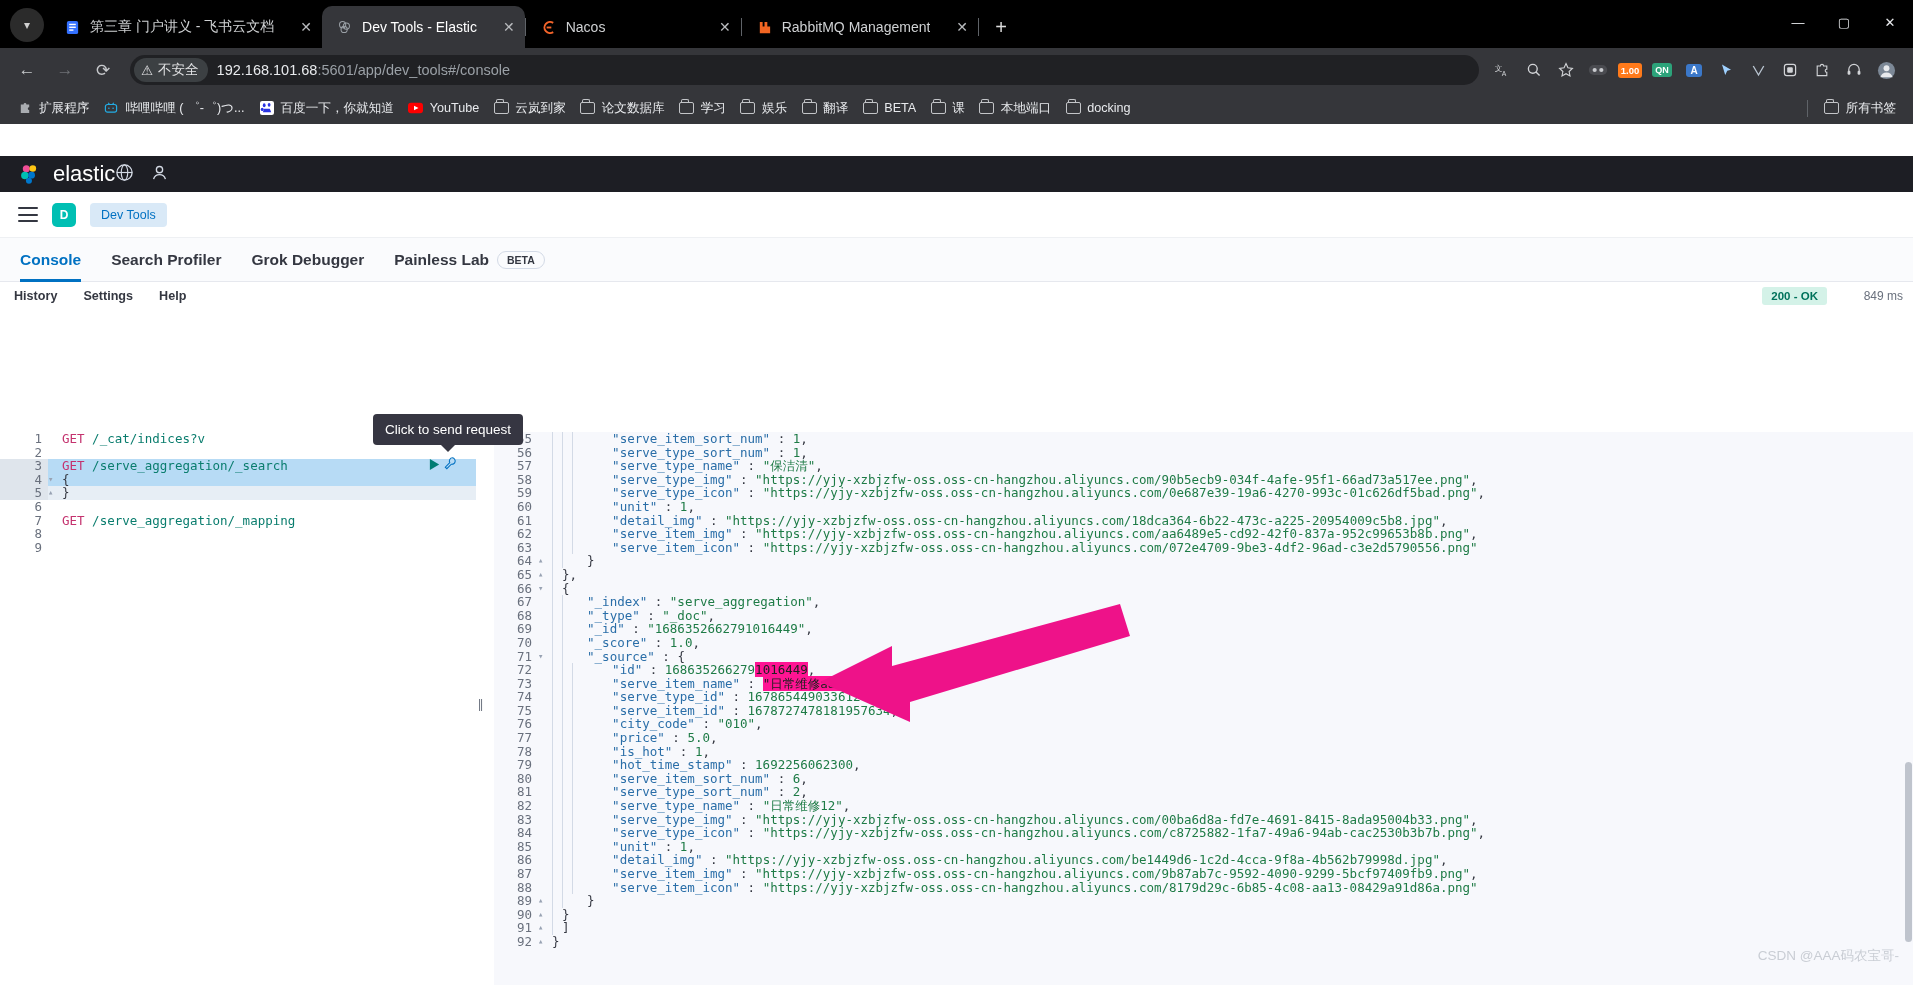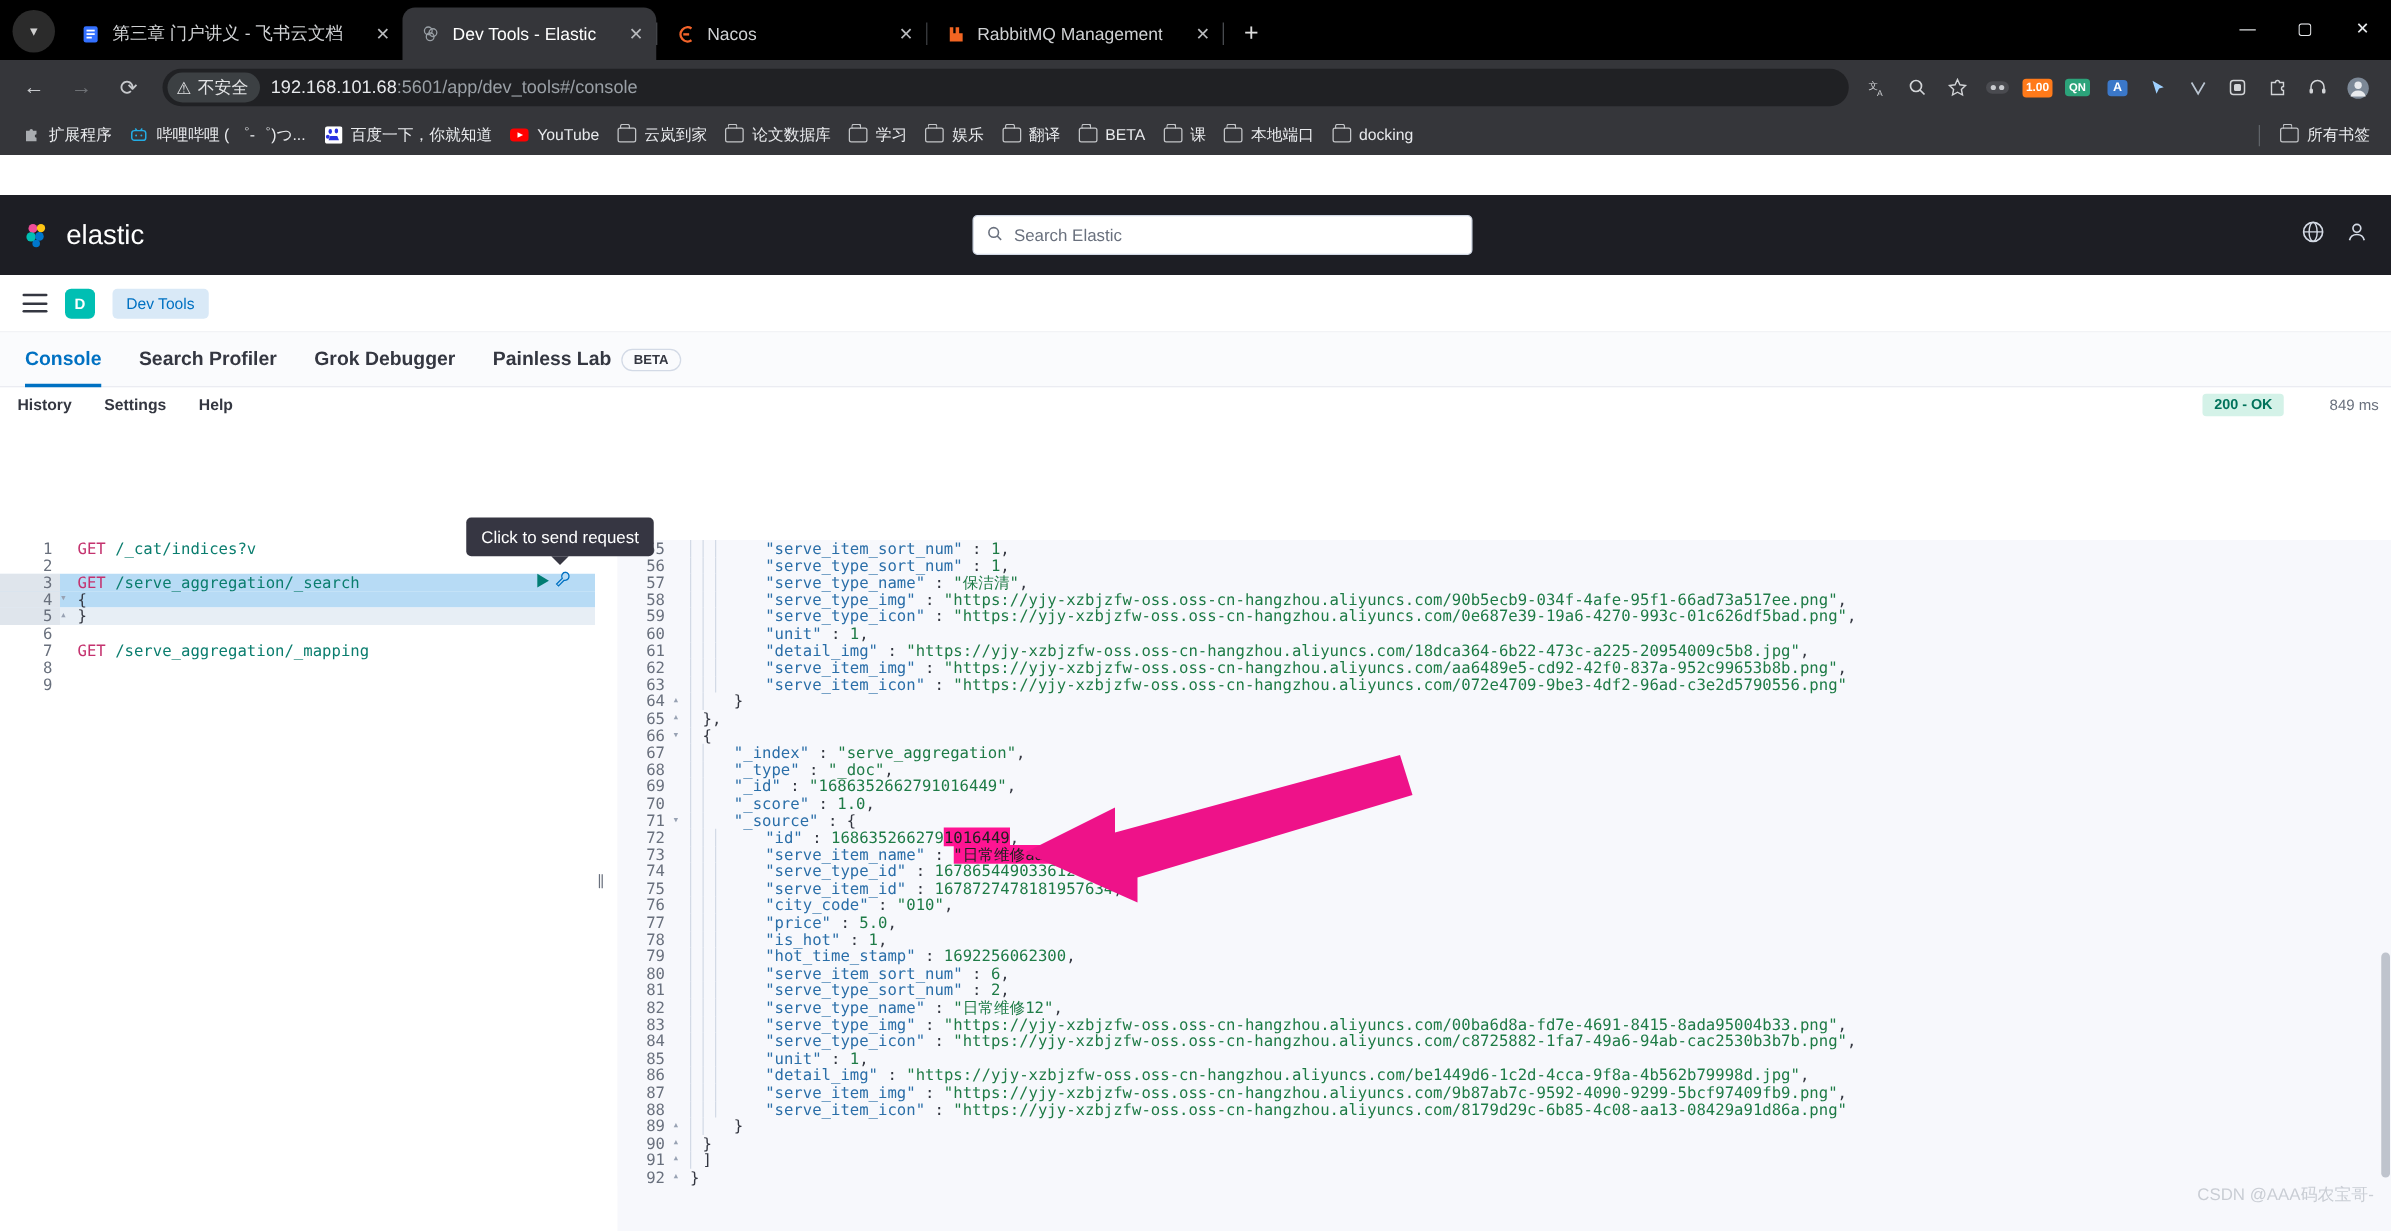--- a/index.html
+++ b/index.html
@@ -42,21 +42,21 @@
   .bookmarks { height:32px; background:#35363a; display:flex; align-items:center; padding:0 10px; color:#e8eaed; font-size:12.6px; }
   .bm { display:flex; align-items:center; gap:6px; padding:3px 7px; border-radius:4px; white-space:nowrap; flex:none; }
   .bm .bmi { width:16px; height:16px; flex:none; display:flex; align-items:center; justify-content:center; font-size:12px; }
   .bm-sep { width:1px; height:17px; background:#5f6368; margin:0 9px; flex:none; }
   .folder { display:inline-block; width:15px; height:12px; border:1.6px solid #c3c5c8; border-radius:2px; position:relative; }
   .folder::before { content:""; position:absolute; left:1px; top:-4px; width:6px; height:3px; border:1.6px solid #c3c5c8;
       border-bottom:none; border-radius:2px 2px 0 0; }
 
   
   .page { position:absolute; left:0; top:156px; width:1913px; height:829px; background:#fff; overflow:hidden; }
-  .kb-header { height:64px; background:#1d1e24; display:flex; align-items:center; padding:0 18px; }
+  .kb-header { height:36px; background:#1d1e24; display:flex; align-items:center; padding:0 18px; }
   .kb-logo { display:flex; align-items:center; gap:10px; color:#fff; font-size:22px; }
   .kb-search { width:400px; height:32px; margin:0 auto; background:#fff; border:1px solid #d3dae6; border-radius:4px;
       display:flex; align-items:center; gap:8px; padding:0 10px; color:#69707d; font-size:13.5px; }
   .kb-header-right { display:flex; gap:16px; color:#d4dae5; font-size:16px; }
 
   .kb-breadcrumbs { height:46px; background:#fff; border-bottom:1px solid #eef0f3; display:flex; align-items:center; gap:14px; padding:0 18px; }
   .hamburger { width:20px; height:15px; display:flex; flex-direction:column; justify-content:space-between; }
   .hamburger span { height:2px; background:#343741; border-radius:2px; }
   .crumb-badge { width:24px; height:24px; border-radius:5px; background:#00bfb3; color:#fff; font-size:12px; font-weight:bold;
       display:flex; align-items:center; justify-content:center; }
@@ -378,29 +378,20 @@
     <div class="kb-header">
       <div class="kb-logo">
         <svg width="25" height="25" viewBox="0 0 24 24">
           <circle cx="8" cy="6.5" r="3.4" fill="#f04e98"></circle>
           <circle cx="14.2" cy="6.2" r="3.2" fill="#fec514"></circle>
           <circle cx="6.6" cy="13" r="3.6" fill="#00bfb3"></circle>
           <circle cx="13" cy="12.6" r="3.3" fill="#0077cc"></circle>
           <circle cx="10.5" cy="18" r="2.9" fill="#0077cc"></circle>
         </svg>
         <span>elastic</span>
-      </div>
-      <div class="kb-search">
-        <span>
-          <svg width="14" height="14" viewBox="0 0 20 20">
-              <circle cx="8.5" cy="8.5" r="5.5" fill="none" stroke="#69707d" stroke-width="1.8"></circle>
-              <line x1="12.6" y1="12.6" x2="17" y2="17" stroke="#69707d" stroke-width="1.8"></line>
-            </svg>
-        </span>
-        <span>Search Elastic</span>
       </div>
       <div class="kb-header-right">
         <span>
           <svg width="19" height="19" viewBox="0 0 20 20">
               <circle cx="10" cy="10" r="8" fill="none" stroke="#d4dae5" stroke-width="1.4"></circle>
               <ellipse cx="10" cy="10" rx="3.4" ry="8" fill="none" stroke="#d4dae5" stroke-width="1.2"></ellipse>
               <line x1="2" y1="10" x2="18" y2="10" stroke="#d4dae5" stroke-width="1.2"></line>
             </svg>
         </span>
         <span>

